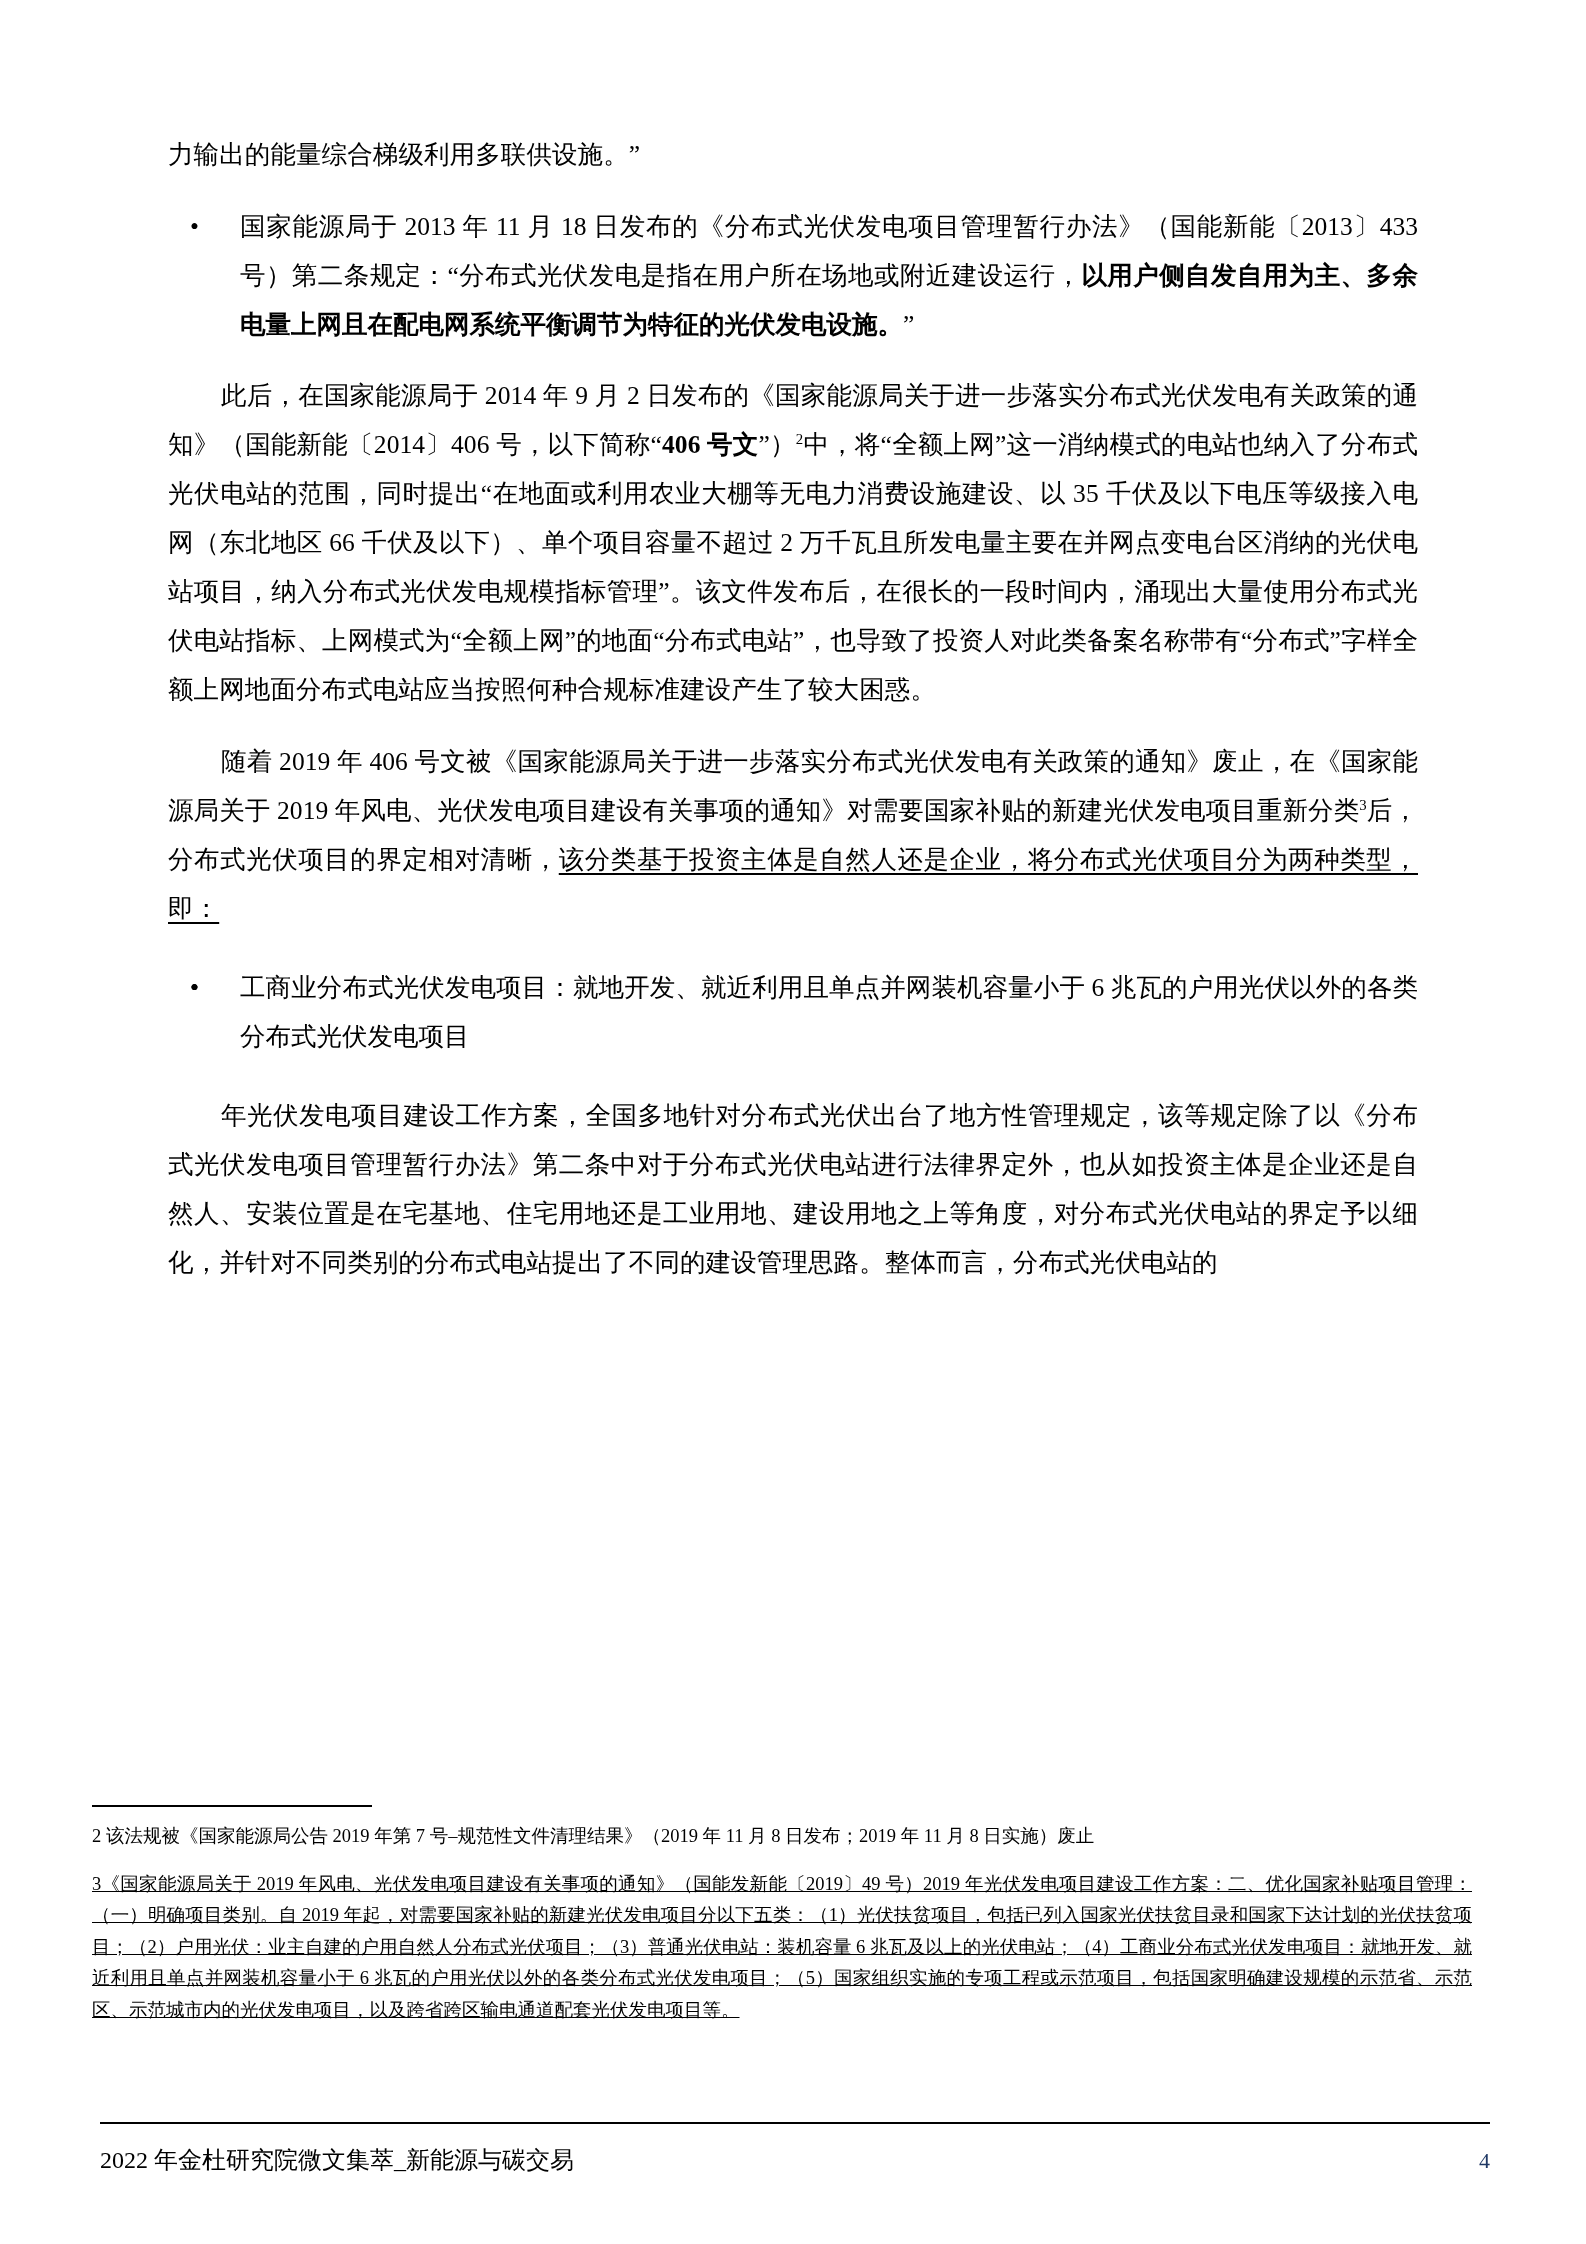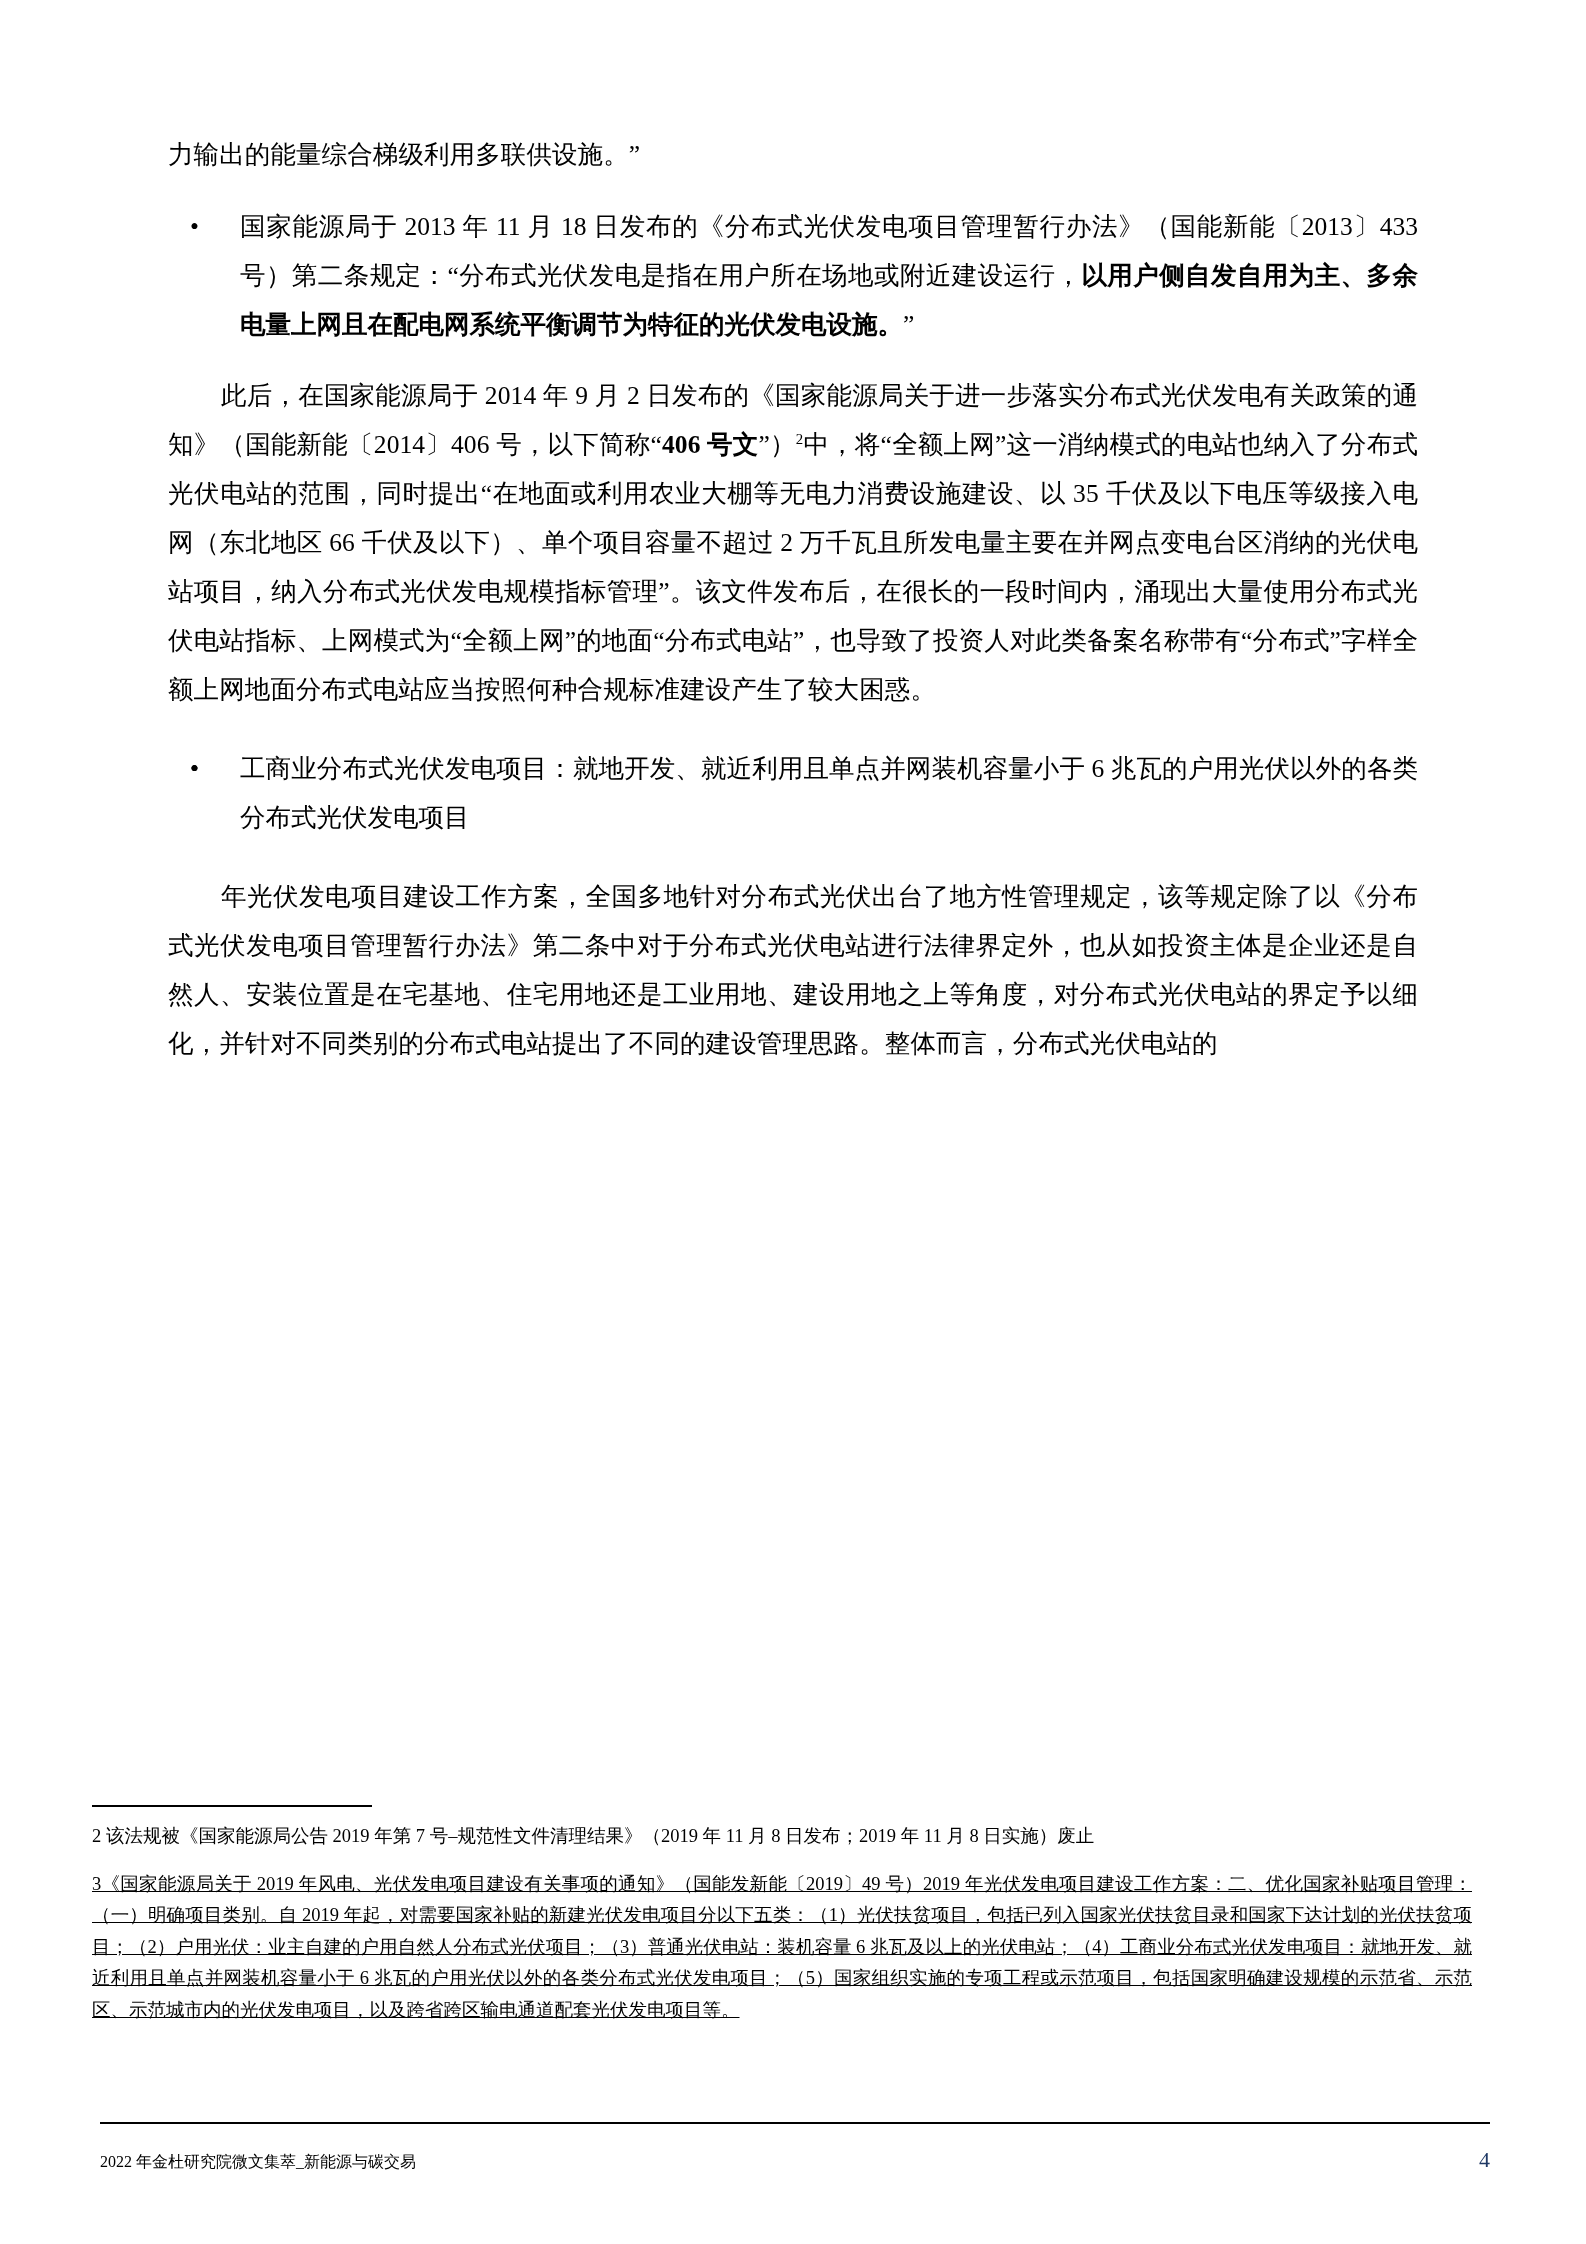--- a/index.html
+++ b/index.html
@@ -109,21 +109,21 @@
     height: 0;
     border-top: 2.5px solid #000;
   }
   .footer-row {
     display: flex;
     align-items: baseline;
     justify-content: space-between;
     margin-top: 22px;
   }
   .footer-text {
-    font-size: 16px;
+    font-size: 24px;
     line-height: 28px;
   }
   .footer-page {
     font-size: 22px;
     color: #1f3864;
     line-height: 28px;
   }
 </style>
 </head>
 <body>
@@ -138,20 +138,23 @@
       <li class="bullet-item">
         <span class="dot">•</span><span>国家能源局于 2013 年 11 月 18 日发布的《分布式光伏发电项目管理暂行办法》（国能新能〔2013〕433 号）第二条规定：“分布式光伏发电是指在用户所在场地或附近建设运行，</span><b>以用户侧自发自用为主、多余电量上网且在配电网系统平衡调节为特征的光伏发电设施。</b><span>”</span>
       </li>
     </ul>
 
 
     <p class="para indent">
       <span>此后，在国家能源局于 2014 年 9 月 2 日发布的《国家能源局关于进一步落实分布式光伏发电有关政策的通知》（国能新能〔2014〕406 号，以下简称“</span><b>406 号文</b><span>”）</span><sup>2</sup><span>中，将“全额上网”这一消纳模式的电站也纳入了分布式光伏电站的范围，同时提出“在地面或利用农业大棚等无电力消费设施建设、以 35 千伏及以下电压等级接入电网（东北地区 66 千伏及以下）、单个项目容量不超过 2 万千瓦且所发电量主要在并网点变电台区消纳的光伏电站项目，纳入分布式光伏发电规模指标管理”。该文件发布后，在很长的一段时间内，涌现出大量使用分布式光伏电站指标、上网模式为“全额上网”的地面“分布式电站”，也导致了投资人对此类备案名称带有“分布式”字样全额上网地面分布式电站应当按照何种合规标准建设产生了较大困惑。</span>
     </p>
 
+    <p class="para indent">
+      <span>随着 2019 年 406 号文被《国家能源局关于进一步落实分布式光伏发电有关政策的通知》废止，在《国家能源局关于 2019 年风电、光伏发电项目建设有关事项的通知》对需要国家补贴的新建光伏发电项目重新分类</span><sup>3</sup><span>后，分布式光伏项目的界定相对清晰，</span><span class="uline">该分类基于投资主体是自然人还是企业，将分布式光伏项目分为两种类型，即：</span>
+    </p>
 
     <ul class="bullet-list spaced-list">
       <li class="bullet-item">
         <span class="dot">•</span>
       </li>
       <li class="bullet-item">
         <span class="dot">•</span><span>工商业分布式光伏发电项目：就地开发、就近利用且单点并网装机容量小于 6 兆瓦的户用光伏以外的各类分布式光伏发电项目</span>
       </li>
     </ul>
 

